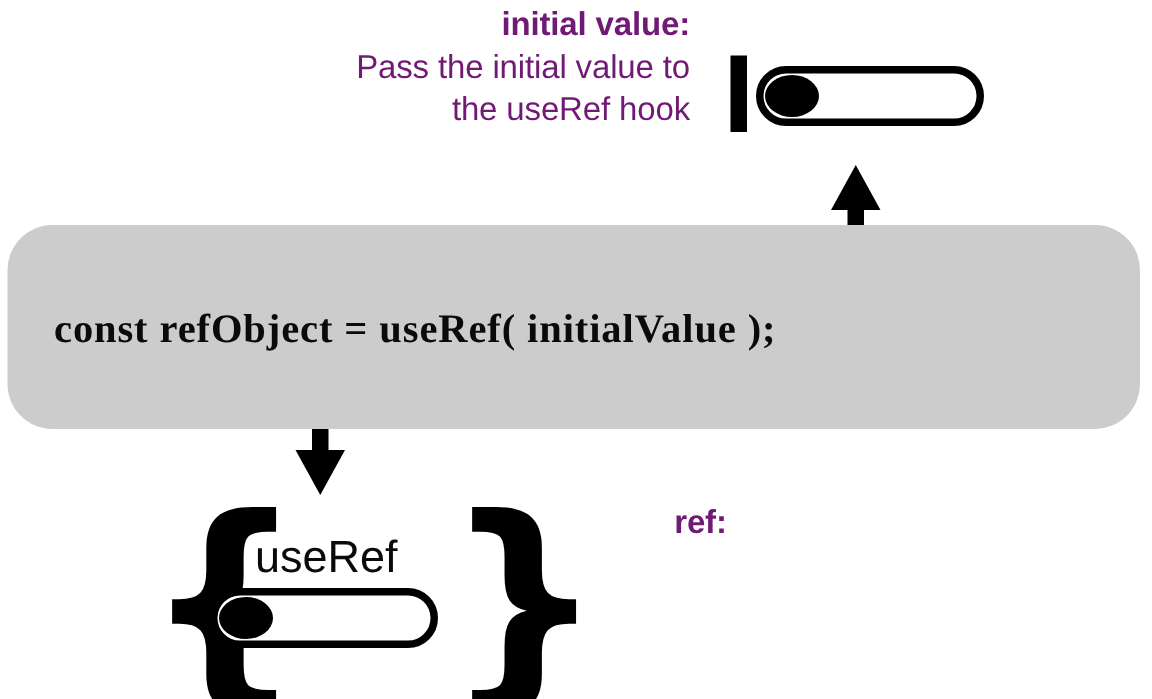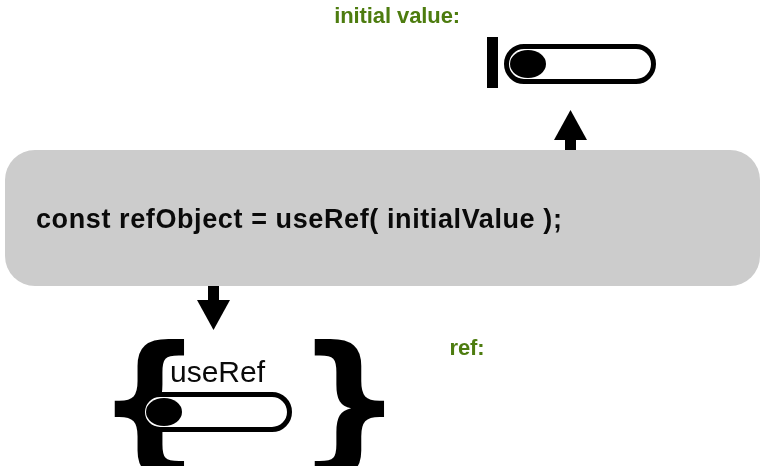--- a/index.html
+++ b/index.html
@@ -19,21 +19,21 @@
     background: #ffffff;
     overflow: hidden;
   }
 
   
   .annot {
     position: absolute;
     font-family: "Liberation Sans", sans-serif;
     font-size: 22px;
     line-height: 28.5px;
-    color: #4d7c0f;
+    color: #701a75;
     letter-spacing: -0.1px;
   }
   .annot .hdr {
     font-weight: bold;
     display: block;
   }
   .annot .body {
     display: block;
     font-weight: normal;
   }
@@ -58,21 +58,21 @@
     top: 150px;
     width: 755px;
     height: 136px;
     background: #cccccc;
     border-radius: 30px;
   }
   #code-line {
     position: absolute;
     left: 36px;
     top: 204px;
-    font-family: Liberation Sans, sans-serif;
+    font-family: Liberation Serif, serif;
     font-size: 27px;
     font-weight: bold;
     letter-spacing: 0.6px;
     color: #0a0a0a;
     white-space: pre;
   }
 
   
   .pill {
     position: absolute;
@@ -157,20 +157,21 @@
     pointer-events: none;
   }
 </style>
 </head>
 <body>
 
 <div id="canvas">
 
   <div class="annot" id="annot-initial">
     <span class="hdr">initial value:</span>
+    <span class="body">Pass the initial value to the useRef hook</span>
   </div>
 
   <div id="tick-bar"></div>
 
   <div class="pill" id="pill-top">
     <span class="knob"></span>
   </div>
 
   <svg id="connectors" viewBox="0 0 768 466">
 

